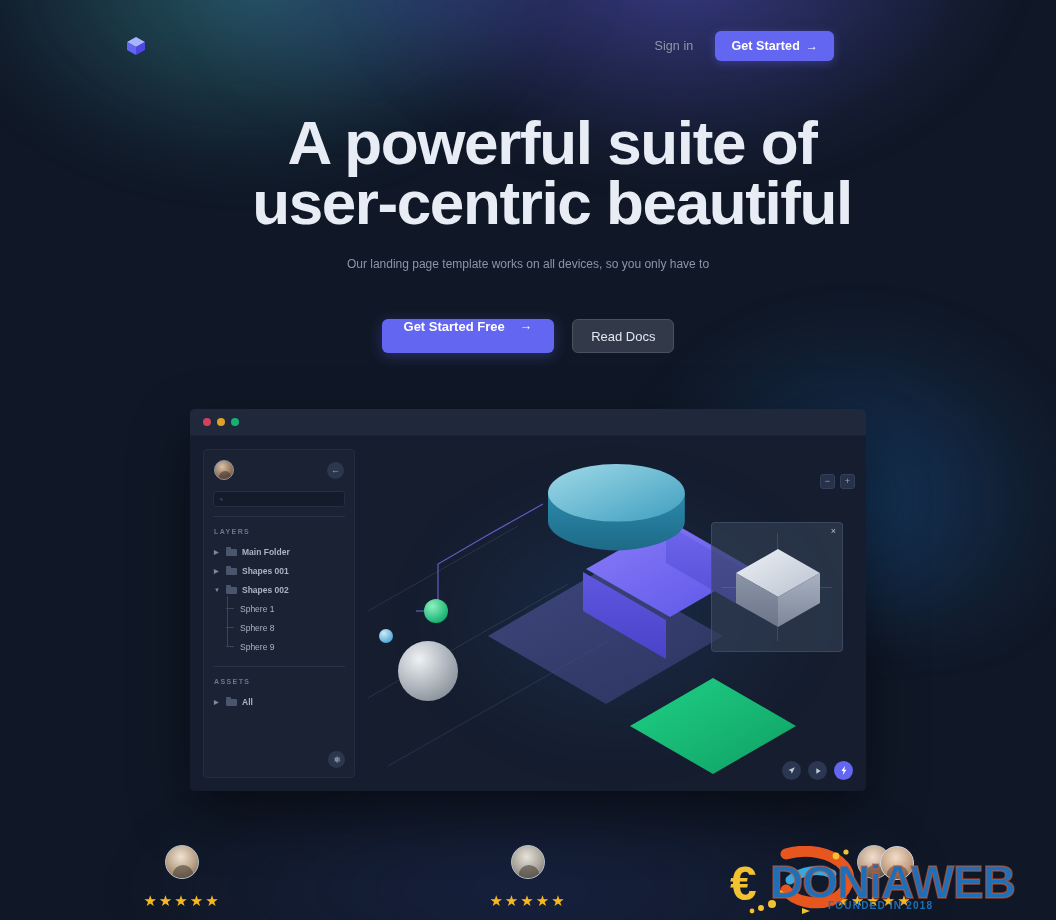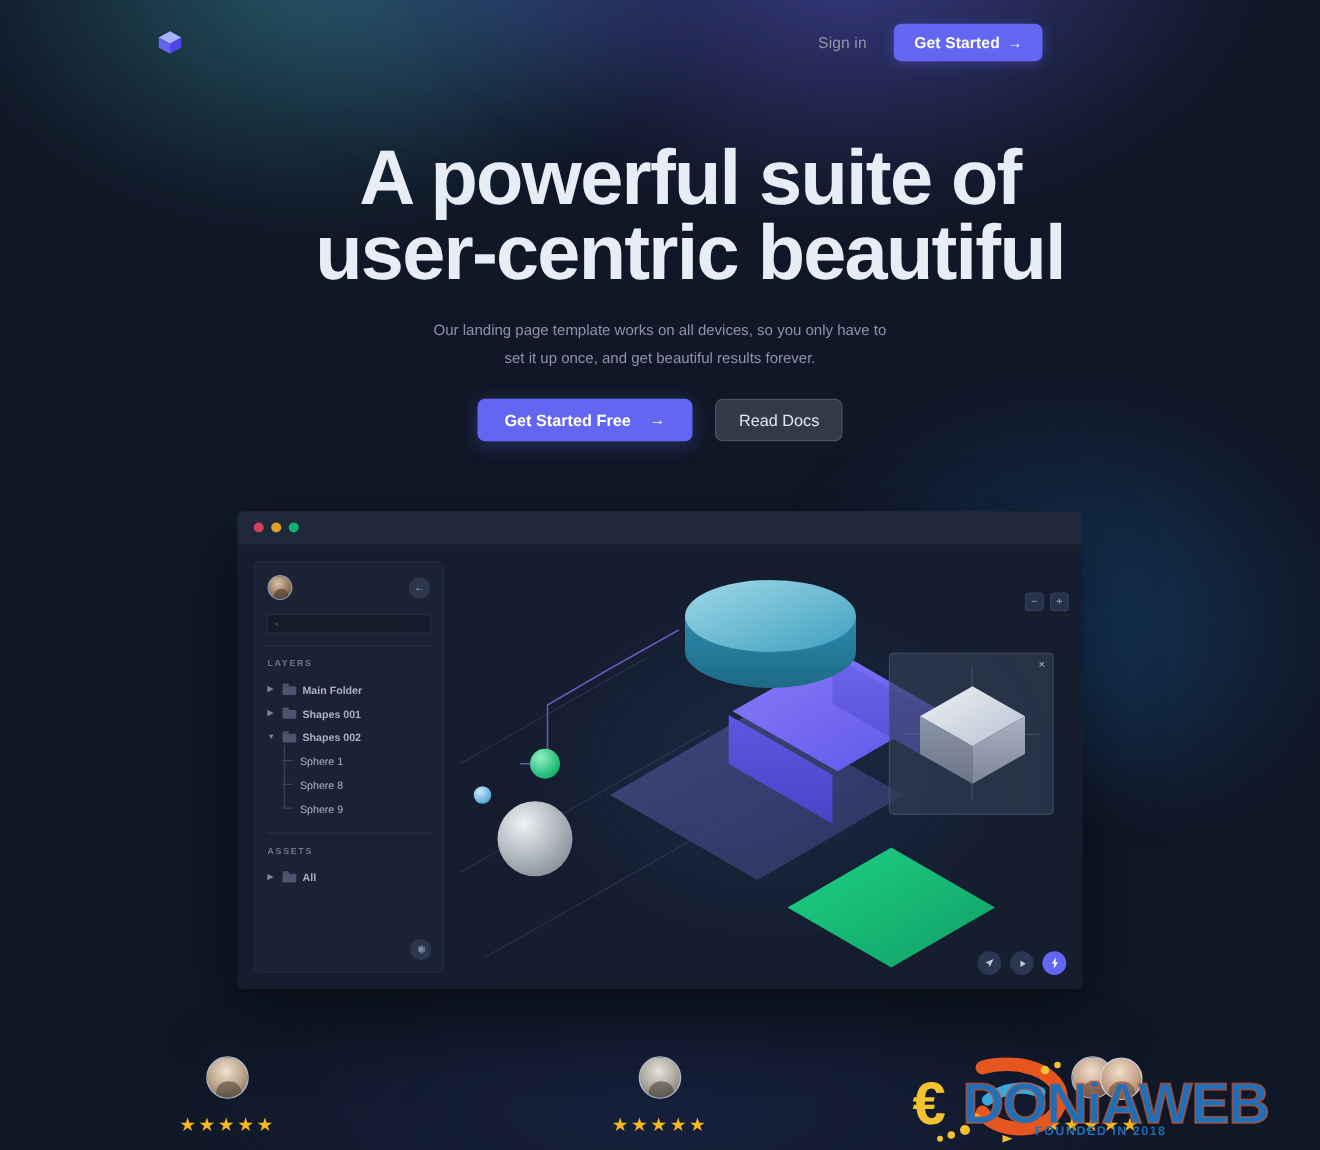--- a/index.html
+++ b/index.html
@@ -36,21 +36,21 @@
     filter:blur(26px);
   }
   .glow-bottom {
     left:120px; top:770px; width:820px; height:240px;
     background:radial-gradient(ellipse at 50% 50%, rgba(40,56,120,.30), rgba(40,56,120,0) 70%);
     filter:blur(30px);
   }
 
   
   .header {
-    position:absolute; left:0; top:4px; width:872px; height:59px;
+    position:absolute; left:0; top:16px; width:872px; height:59px;
     display:flex; align-items:center; z-index:30;
   }
   .logo-wrap { position:absolute; left:124px; top:18px; width:24px; height:24px; }
   .nav-right { position:absolute; right:38px; top:15px; display:flex; align-items:center; gap:22px; }
   .signin {
     font-size:12.5px; color:#8e97a8; letter-spacing:.1px;
     background:none; border:none; cursor:pointer; font-family:inherit;
   }
   .btn-getstarted {
     background:#6366f1; color:#fff; border:none; cursor:pointer;
@@ -75,21 +75,21 @@
     color:#8b95a8; font-weight:400;
   }
   .hero .ctas {
     position:absolute; left:0; top:319px; width:1056px;
     display:flex; justify-content:center; align-items:center; gap:18px;
   }
   .btn-primary {
     background:#6366f1; color:#fff; border:none; cursor:pointer;
     font-family:inherit; font-size:13px; font-weight:700;
     padding:0 22px; height:34px; border-radius:6px;
-    display:flex; align-items:center; gap:15px;
+    display:flex; align-items:flex-start; gap:15px;
     box-shadow:0 3px 14px rgba(99,102,241,.32);
   }
   .btn-primary .arr { font-size:12.5px; font-weight:400; }
   .btn-secondary {
     background:#323a49; color:#e2e7f0; cursor:pointer;
     border:1px solid #4a5260; font-family:inherit;
     font-size:13px; font-weight:400; padding:0 18px; height:34px;
     border-radius:6px; display:flex; align-items:center;
   }
 
@@ -278,21 +278,20 @@
     </div>
   </div>
 
   <div class="hero">
     <h1>
       <span>A powerful suite of</span><br>
       <span>user-centric beautiful</span>
     </h1>
     <div class="sub">
       <span>Our landing page template works on all devices, so you only have to</span><br>
-      <span>set it up once, and get beautiful results forever.</span>
     </div>
     <div class="ctas">
       <button class="btn-primary">
         <span>Get Started Free</span>
         <span class="arr">→</span>
       </button>
       <button class="btn-secondary">Read Docs</button>
     </div>
   </div>
 

